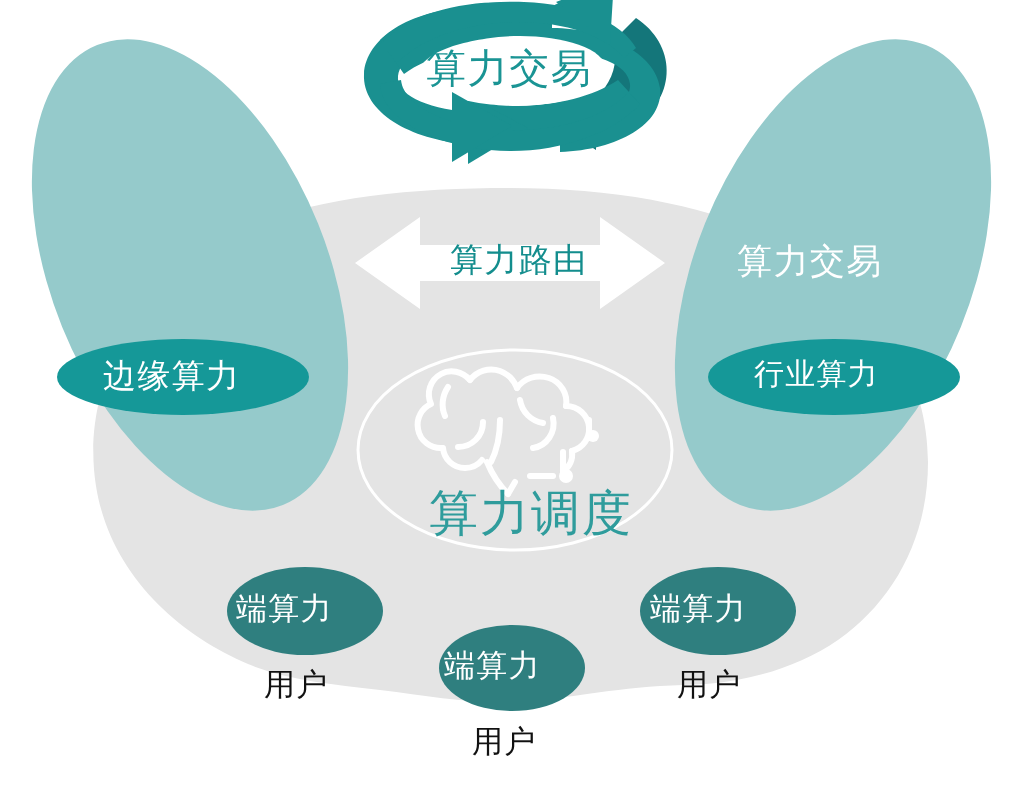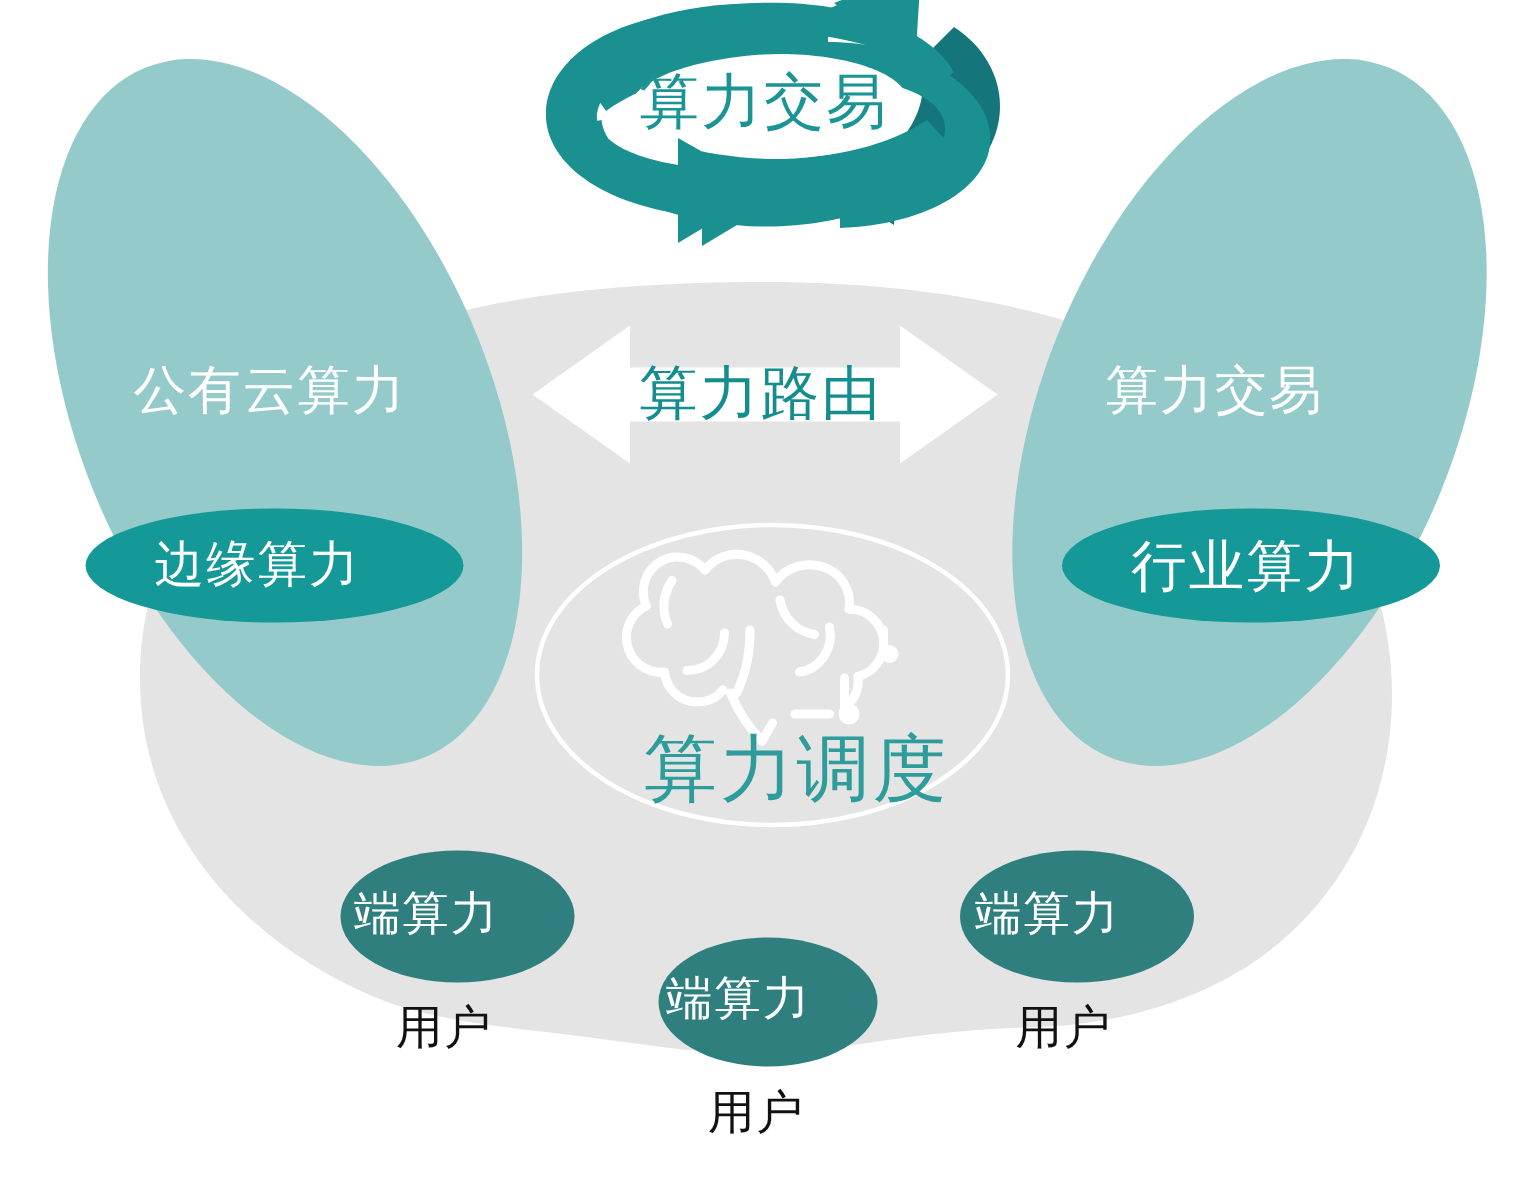--- a/index.html
+++ b/index.html
@@ -33,23 +33,23 @@
     pointer-events: none;
   }
   
   .lbl-trade {
     left: 426px;
     top: 48px;
     font-size: 40px;
     color: #1a9494;
   }
   .lbl-route {
-    left: 426px;
+    left: 450px;
     top: 243px;
-    font-size: 39px;
+    font-size: 33px;
     color: #138d8d;
   }
   .lbl-sched {
     left: 429px;
     top: 489px;
     font-size: 49px;
     color: #2f9c9c;
   }
   .lbl-public {
     left: 89px;
@@ -65,21 +65,21 @@
   }
   .lbl-edge {
     left: 103px;
     top: 359px;
     font-size: 33px;
     color: #ffffff;
   }
   .lbl-industry {
     left: 754px;
     top: 359px;
-    font-size: 37px;
+    font-size: 30px;
     color: #ffffff;
   }
   .lbl-term-1 {
     left: 236px;
     top: 593px;
     font-size: 31px;
     color: #ffffff;
   }
   .lbl-term-2 {
     left: 444px;
@@ -289,21 +289,20 @@
     <ellipse cx="512" cy="668" rx="73" ry="43" fill="#2f7f7f"></ellipse>
     <ellipse cx="718" cy="611" rx="78" ry="44" fill="#2f7f7f"></ellipse>
   </svg>
 
   <div class="label lbl-trade">算力交易</div>
 
   <div class="label lbl-route">算力路由</div>
 
   <div class="label lbl-sched">算力调度</div>
 
-  <div class="label lbl-public">公有云算力</div>
 
   <div class="label lbl-telecom">算力交易</div>
 
   <div class="label lbl-edge">边缘算力</div>
 
   <div class="label lbl-industry">行业算力</div>
 
   <div class="label lbl-term-1">端算力</div>
   <div class="label lbl-term-2">端算力</div>
   <div class="label lbl-term-3">端算力</div>

